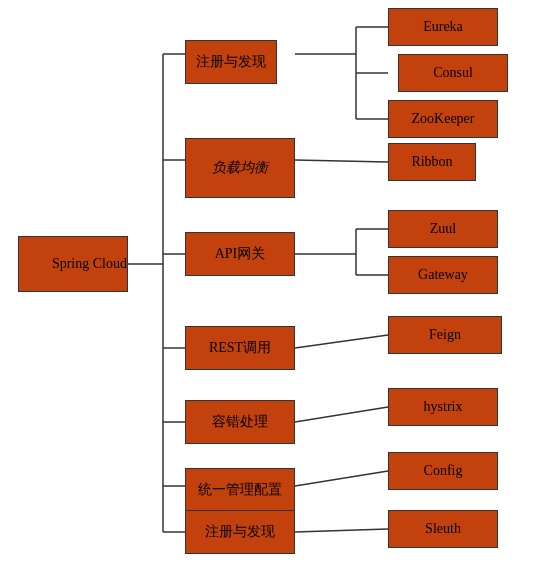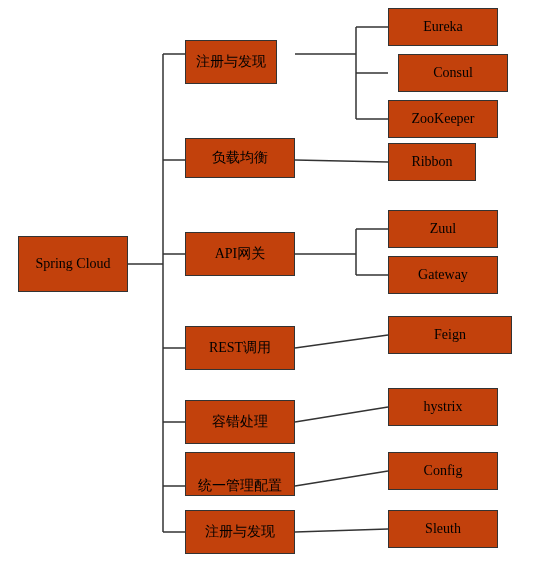--- a/index.html
+++ b/index.html
@@ -74,40 +74,40 @@
 
     <line x1="295" y1="348" x2="388" y2="335"></line>
 
     <line x1="295" y1="422" x2="388" y2="407"></line>
 
     <line x1="295" y1="486" x2="388" y2="471"></line>
 
     <line x1="295" y1="532" x2="388" y2="529"></line>
   </svg>
 
-  <div class="node" style="left:18px; top:236px; width:110px; height:56px;">
+  <div class="node" style="left:18px; top:236px; width:110px; height:56px;justify-content:flex-end;">
     <span>Spring Cloud</span>
   </div>
 
   <div class="node" style="left:185px; top:40px; width:92px; height:44px;">
     <span>注册与发现</span>
   </div>
-  <div class="node" style="left:185px; top:138px; width:110px; height:40px;">
+  <div class="node" style="left:185px; top:138px; width:110px; height:60px;font-style:italic;">
     <span>负载均衡</span>
   </div>
   <div class="node" style="left:185px; top:232px; width:110px; height:44px;">
     <span>API网关</span>
   </div>
   <div class="node" style="left:185px; top:326px; width:110px; height:44px;">
     <span>REST调用</span>
   </div>
   <div class="node" style="left:185px; top:400px; width:110px; height:44px;">
     <span>容错处理</span>
   </div>
-  <div class="node" style="left:185px; top:452px; width:110px; height:44px;align-items:flex-end;">
+  <div class="node" style="left:185px; top:468px; width:110px; height:44px;">
     <span>统一管理配置</span>
   </div>
   <div class="node" style="left:185px; top:510px; width:110px; height:44px;">
     <span>注册与发现</span>
   </div>
 
   <div class="node" style="left:388px; top:8px; width:110px; height:38px;">
     <span>Eureka</span>
   </div>
   <div class="node" style="left:398px; top:54px; width:110px; height:38px;">
@@ -118,21 +118,21 @@
   </div>
   <div class="node" style="left:388px; top:143px; width:88px; height:38px;">
     <span>Ribbon</span>
   </div>
   <div class="node" style="left:388px; top:210px; width:110px; height:38px;">
     <span>Zuul</span>
   </div>
   <div class="node" style="left:388px; top:256px; width:110px; height:38px;">
     <span>Gateway</span>
   </div>
-  <div class="node" style="left:388px; top:316px; width:124px; height:38px;">
+  <div class="node" style="left:388px; top:316px; width:114px; height:38px;">
     <span>Feign</span>
   </div>
   <div class="node" style="left:388px; top:388px; width:110px; height:38px;">
     <span>hystrix</span>
   </div>
   <div class="node" style="left:388px; top:452px; width:110px; height:38px;">
     <span>Config</span>
   </div>
   <div class="node" style="left:388px; top:510px; width:110px; height:38px;">
     <span>Sleuth</span>

